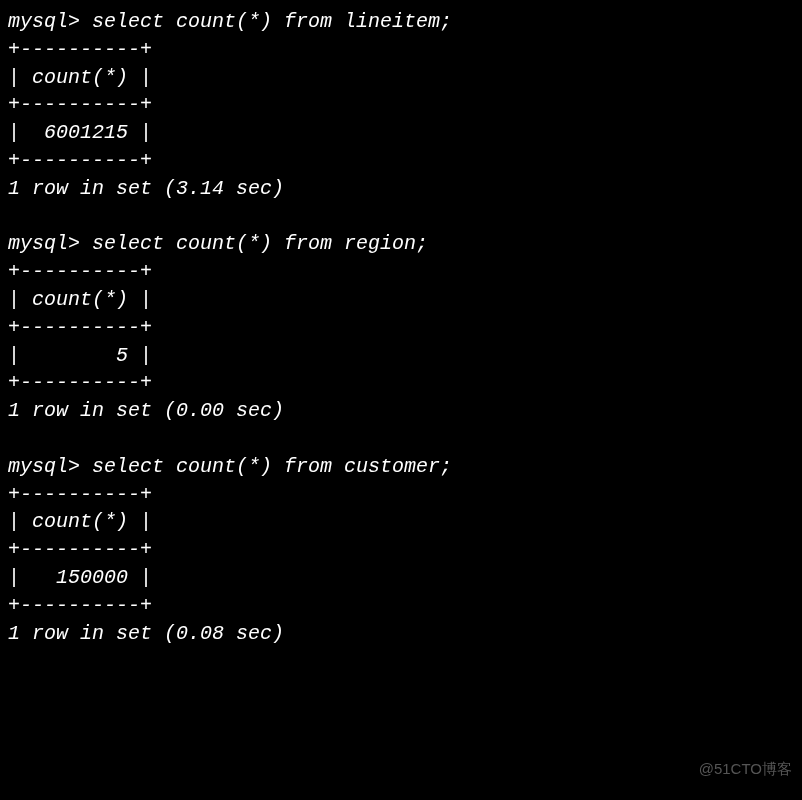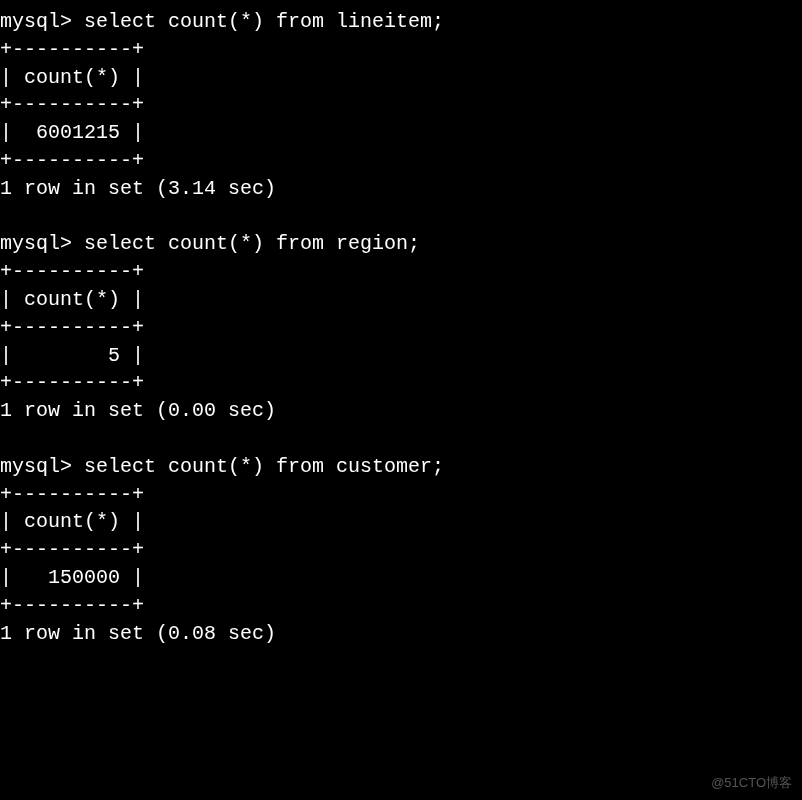--- a/index.html
+++ b/index.html
@@ -9,31 +9,32 @@
       height: 800px;
       background: #000000;
       color: #ffffff;
       font-family: "Menlo", "Consolas", "Courier New", monospace;
       font-size: 20px;
       line-height: 1.39;
       overflow: hidden;
     }
     pre.terminal {
       margin: 0;
-      padding: 8px 0;
+      padding: 8px 8px;
       white-space: pre;
       font-family: inherit;
       font-size: inherit;
       line-height: inherit;
+      font-style: italic;
     }
     .watermark {
       position: absolute;
       right: 10px;
-      bottom: 8px;
-      font-size: 13px;
+      bottom: 20px;
+      font-size: 15px;
       color: #555555;
       font-family: "Helvetica Neue", Arial, sans-serif;
     }
   </style>
 </head>
 <body>
 
 <pre class="terminal"><span>mysql&gt;</span> <span>select count(*) from lineitem;</span>
 <span>+----------+</span>
 <span>| count(*) |</span>

